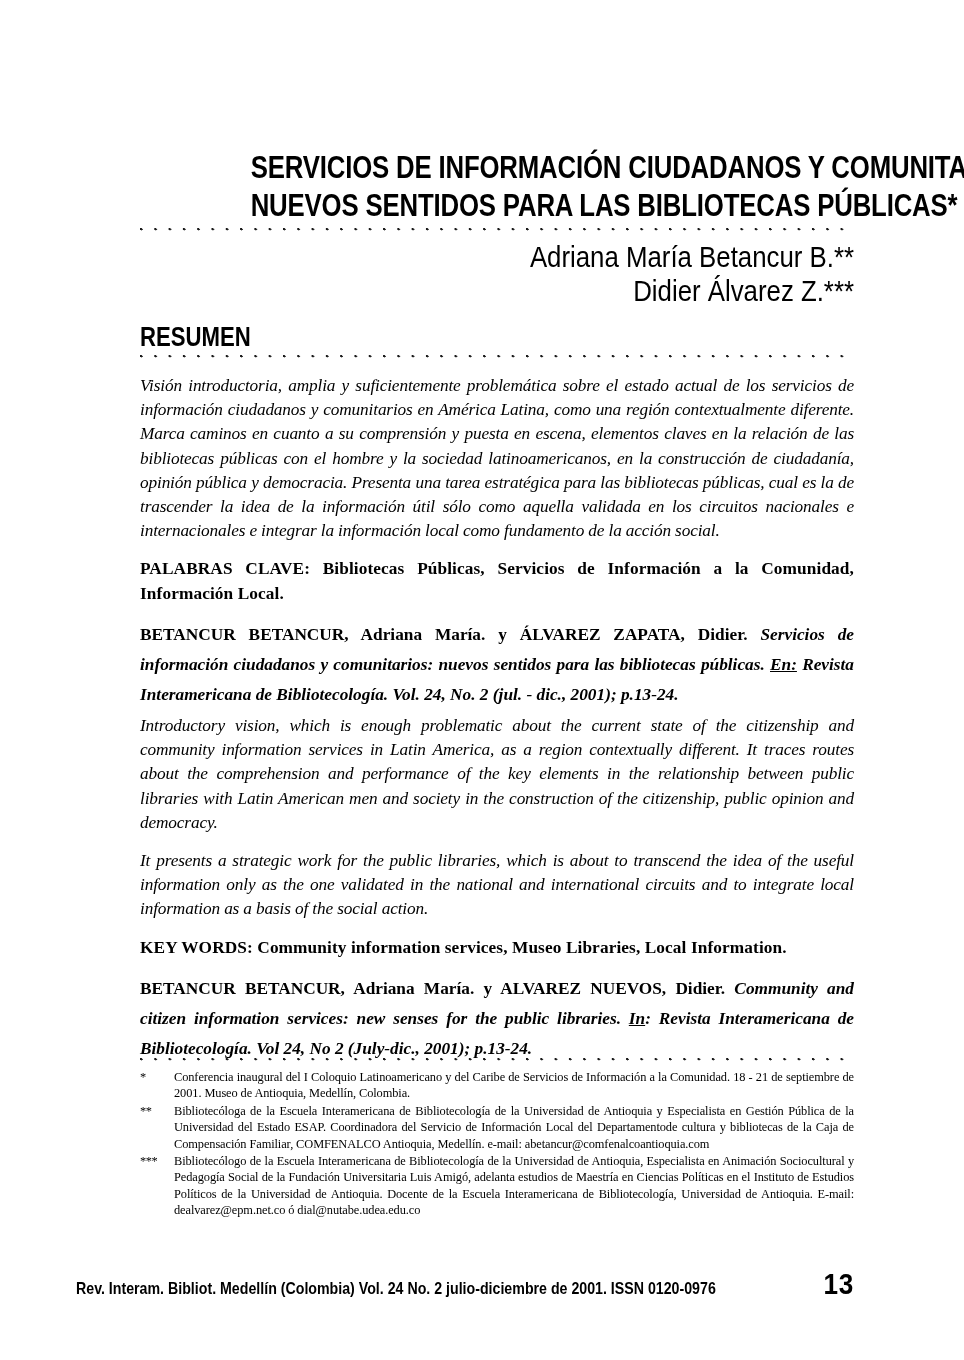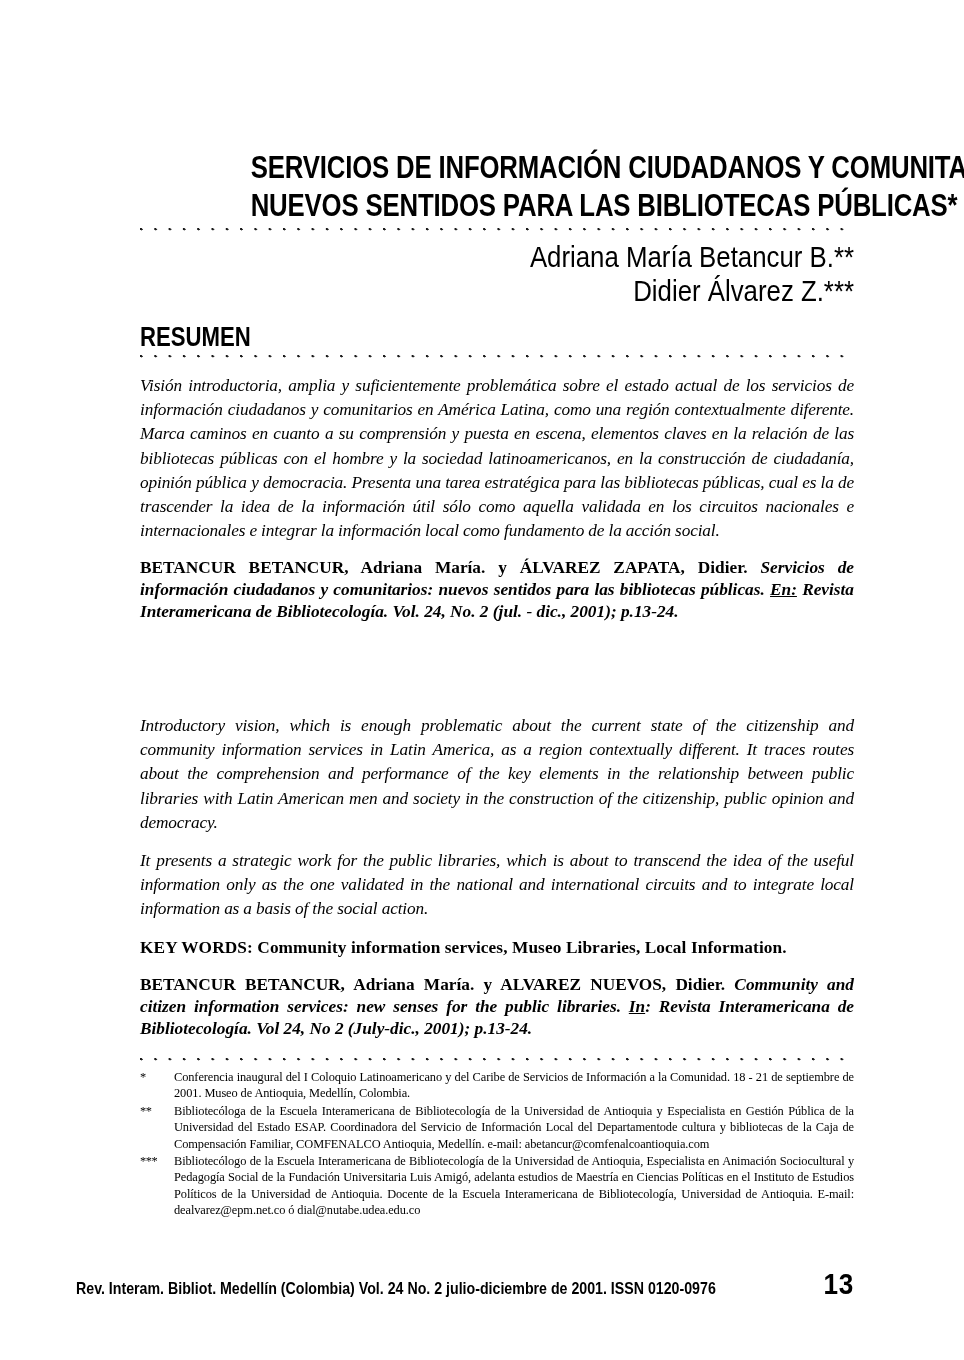--- a/index.html
+++ b/index.html
@@ -114,21 +114,21 @@
     font-size: 17.3px;
     line-height: 24.5px;
     text-align: justify;
     margin: 0 0 14px 0;
     letter-spacing: 0.1px;
   }
   p.cite {
     font-family: "Liberation Serif", serif;
     font-weight: bold;
     font-size: 17.3px;
-    line-height: 22px;
+    line-height: 30px;
     text-align: justify;
     margin: 0 0 12px 0;
   }
   p.cite .it { font-style: italic; }
   p.cite .u { text-decoration: underline; font-style: italic; }
 
   
   .footnotes {
     position: absolute;
     left: 140px;
@@ -209,20 +209,21 @@
   <div id="resumen-block">
     <div class="head-wrap">
       <div class="sec-head">RESUMEN</div>
       <div class="dotrule"></div>
     </div>
 
     <div style="height:22px"></div>
 
     <p class="abs">Visión introductoria, amplia y suficientemente problemática sobre el estado actual de los servicios de información ciudadanos y comunitarios en América Latina, como una región contextualmente diferente. Marca caminos en cuanto a su comprensión y puesta en escena, elementos claves en la relación de las bibliotecas públicas con el hombre y la sociedad latinoamericanos, en la construcción de ciudadanía, opinión pública y democracia. Presenta una tarea estratégica para las bibliotecas públicas, cual es la de trascender la idea de la información útil sólo como aquella validada en los circuitos nacionales e internacionales e integrar la información local como fundamento de la acción social.</p>
 
+    <p class="kw"><span>PALABRAS CLAVE:</span><span> Bibliotecas Públicas, Servicios de Información a la Comunidad, Información Local.</span></p>
 
     <p class="cite"><span>BETANCUR BETANCUR, Adriana María. y ÁLVAREZ ZAPATA, Didier. </span><span class="it">Servicios de información ciudadanos y comunitarios: nuevos sentidos para las bibliotecas públicas. </span><span class="u">En:</span><span class="it"> Revista Interamericana de Bibliotecología. Vol. 24, No. 2 (jul. - dic., 2001); p.13-24.</span></p>
   </div>
 
   <div id="abstract-block">
 
     <div style="height:22px"></div>
 
     <p class="abs">Introductory vision, which is enough problematic about the current state of the citizenship and community information services in Latin America, as a region contextually different.  It traces routes about the comprehension and performance of the key elements in the relationship between public libraries with Latin American men and society in the construction of the citizenship, public opinion and democracy.</p>
     <p class="abs">It presents a strategic work for the public libraries, which is about to transcend the idea of the useful information only as the one validated in the national and international circuits and to integrate local information as a basis of the social action.</p>

